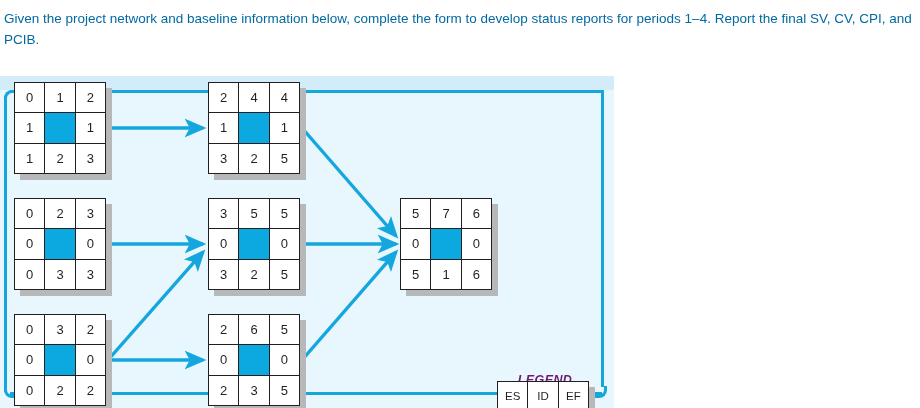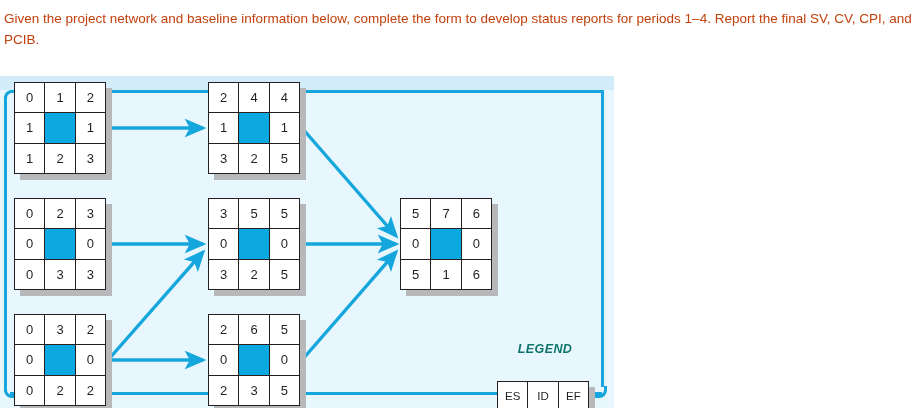--- a/index.html
+++ b/index.html
@@ -17,21 +17,21 @@
   }
 
   
   #prompt {
     position: absolute;
     left: 4px;
     top: 8px;
     width: 908px;
     font-size: 13.5px;
     line-height: 21px;
-    color: #c2410c;
+    color: #0369a1;
   }
 
   
   #diagram {
     position: absolute;
     left: 0px;
     top: 76px;
     width: 614px;
     height: 332px;
     background: #e8f6fd;
@@ -95,28 +95,28 @@
     position: absolute;
     left: 497px;
     top: 305px;
     width: 92px;
     height: 92px;
   }
   #legend .cell { font-size: 11.5px; }
   #legend-title {
     position: absolute;
     left: 480px;
-    top: 266px;
+    top: 297px;
     width: 130px;
     text-align: center;
     font-size: 12.5px;
     font-style: italic;
     font-weight: bold;
     letter-spacing: 0.4px;
-    color: #0f766e;
+    color: #701a75;
   }
 
   
   #arrows {
     position: absolute;
     left: 0; top: 0;
     width: 614px;
     height: 332px;
     pointer-events: none;
   }

